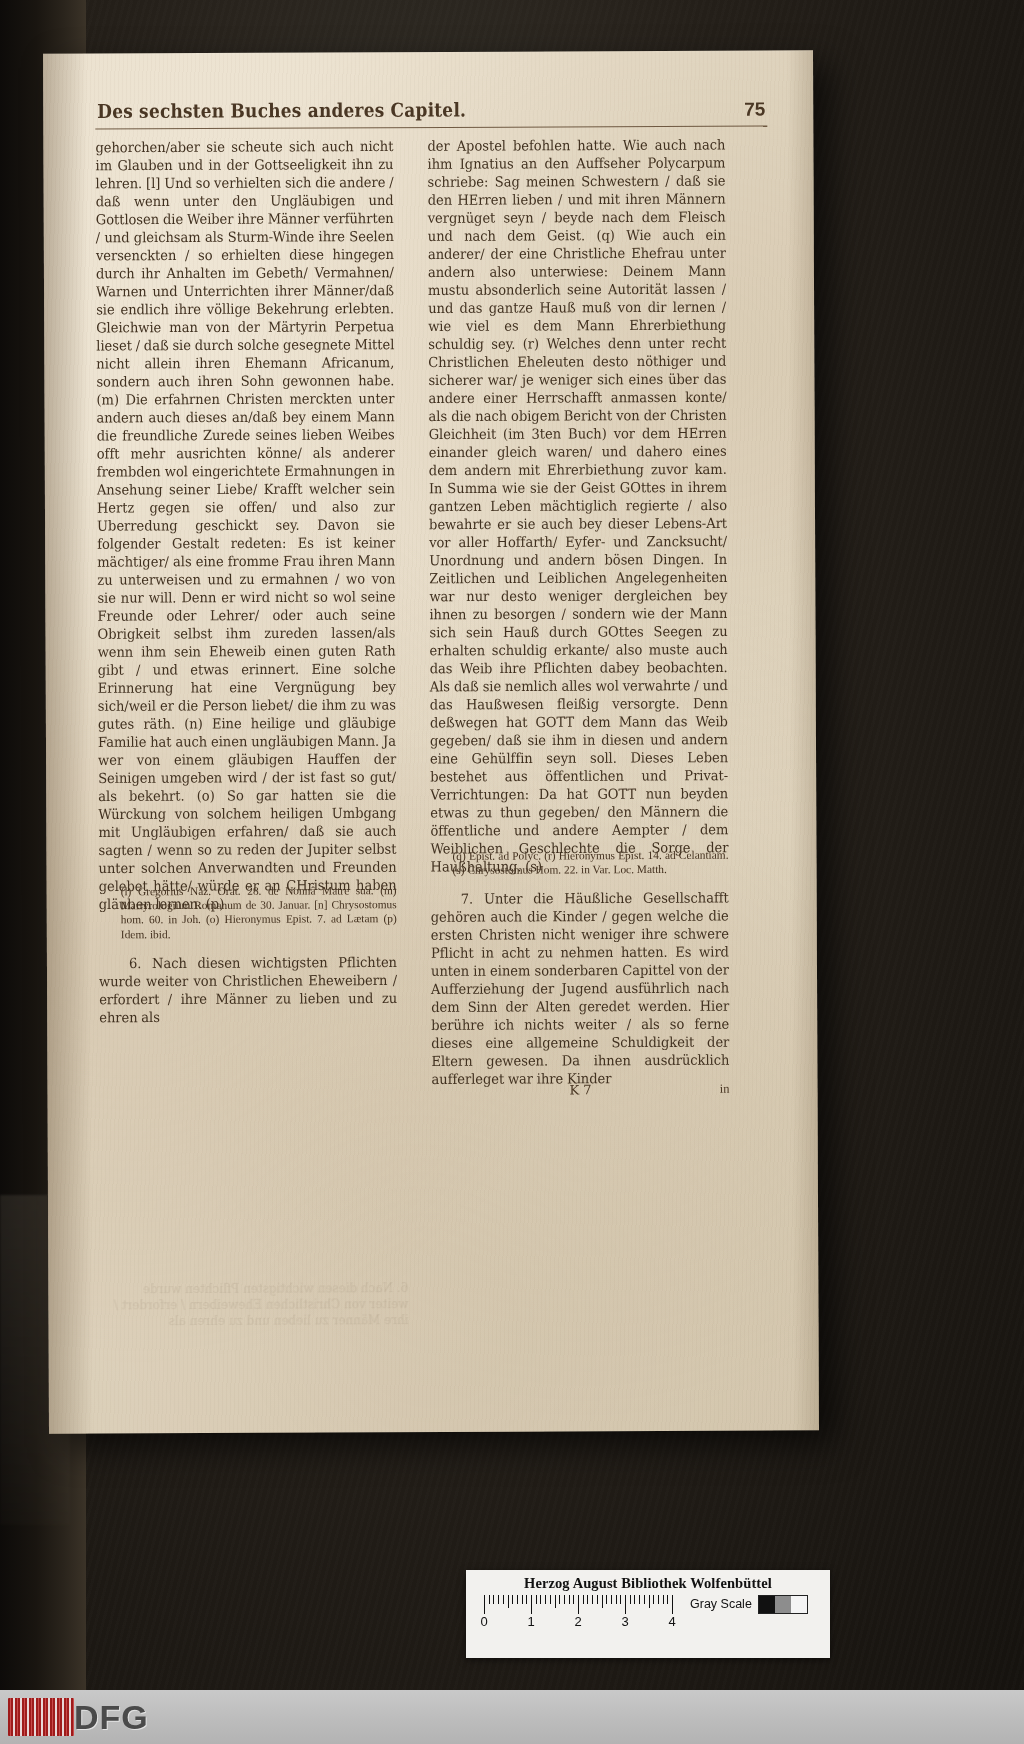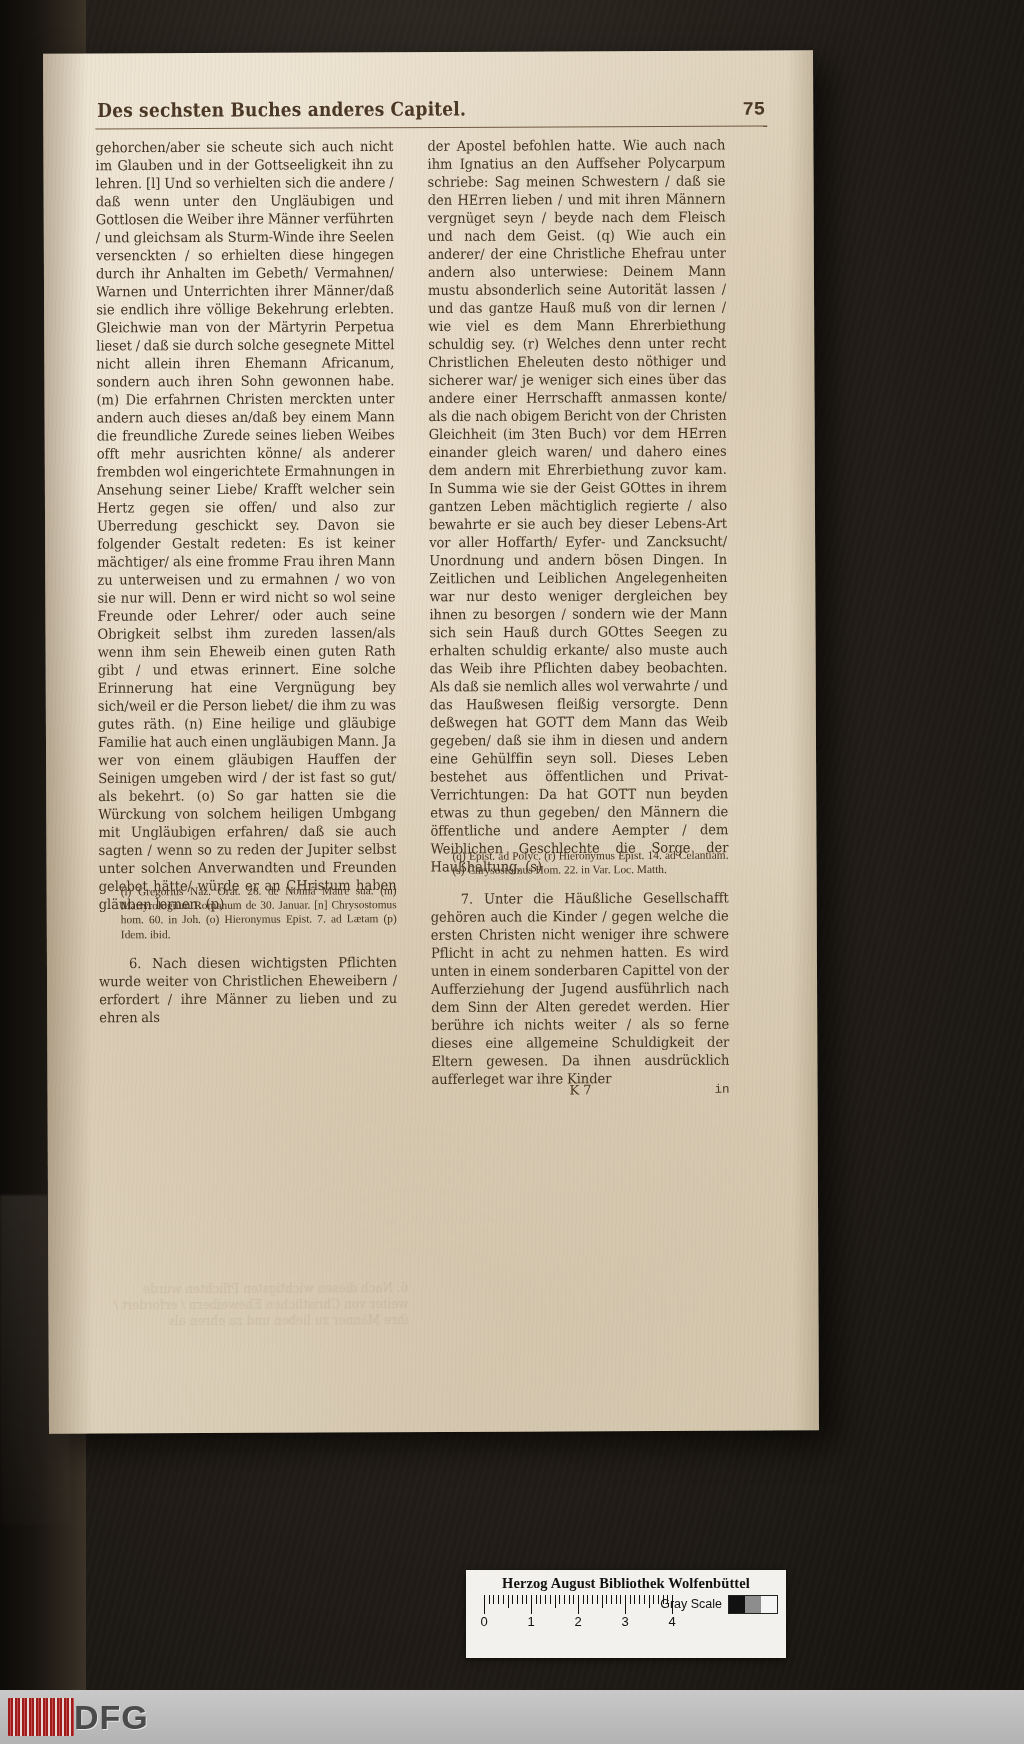--- a/index.html
+++ b/index.html
@@ -44,21 +44,21 @@
     background:linear-gradient(270deg,rgba(95,75,48,.20),rgba(95,75,48,0));}
 
   
   #typeblock{position:absolute;left:52px;top:48px;width:672px;}
 
   .runhead{display:flex;align-items:baseline;justify-content:space-between;
     padding:0 2px 3px 2px;}
   .runhead .title{font-family:"DejaVu Serif",serif;font-weight:700;
     font-size:17px;letter-spacing:.2px;color:#4a3724;
     transform:scaleY(1.12);transform-origin:left bottom;}
-  .runhead .folio{font-family:Liberation Mono, monospace;font-size:19px;
+  .runhead .folio{font-family:Liberation Sans, sans-serif;font-size:19px;
     font-weight:600;color:#4a3724;margin-left:28px;}
 
   .rule{height:0;border-top:1.6px solid #5b432b;margin:2px 0 9px 0;opacity:.85;}
 
   .cols{display:flex;gap:0;}
   .col{width:298px;}
   .col.left{padding-right:16px;border-right:0;}
   .col.right{padding-left:18px;}
 
   
@@ -76,30 +76,30 @@
   .fn .lead{padding-left:22px;}
   .fn-gap-top{margin-top:15px;}
   .fn-gap-bot{margin-bottom:13px;}
 
   .sec{ text-indent:30px; }
 
   
   .footline{display:flex;justify-content:center;align-items:baseline;
     position:relative;margin-top:6px;}
   .sig{font-family:"DejaVu Serif",serif;font-size:13px;color:#4a3724;}
-  .catch{position:absolute;right:0;bottom:0;font-family:Liberation Mono, monospace;
+  .catch{position:absolute;right:0;bottom:0;font-family:Liberation Serif, serif;
     font-size:12.5px;color:#4a3724;}
 
   
   .ghost{position:absolute;left:60px;top:1228px;width:300px;height:110px;
     opacity:.10;filter:blur(.6px);transform:scaleX(-1);
     font-family:"DejaVu Serif",serif;font-size:12px;line-height:16px;color:#4a3520;}
 
   
-  #target{position:absolute;left:466px;top:1570px;width:320px;height:88px;
+  #target{position:absolute;left:466px;top:1570px;width:364px;height:88px;
     background:#f2f1ee;box-shadow:0 2px 7px rgba(0,0,0,.55);}
   #target .tlabel{font-family:"Liberation Serif",serif;font-weight:700;
     font-size:14.5px;color:#111;text-align:center;padding:5px 0 3px;letter-spacing:.1px;}
   #target .row{display:flex;align-items:flex-start;padding:0 8px;}
   #target .ruler{position:relative;width:208px;height:46px;}
   #target .ticks{position:absolute;left:0;top:0;width:100%;height:19px;}
   #target .ticks i{position:absolute;top:0;width:1px;background:#111;}
   #target .nums{position:absolute;top:19px;left:0;width:100%;height:20px;
     font-family:"Liberation Sans",sans-serif;font-size:13px;color:#111;}
   #target .nums span{position:absolute;transform:translateX(-50%);}

